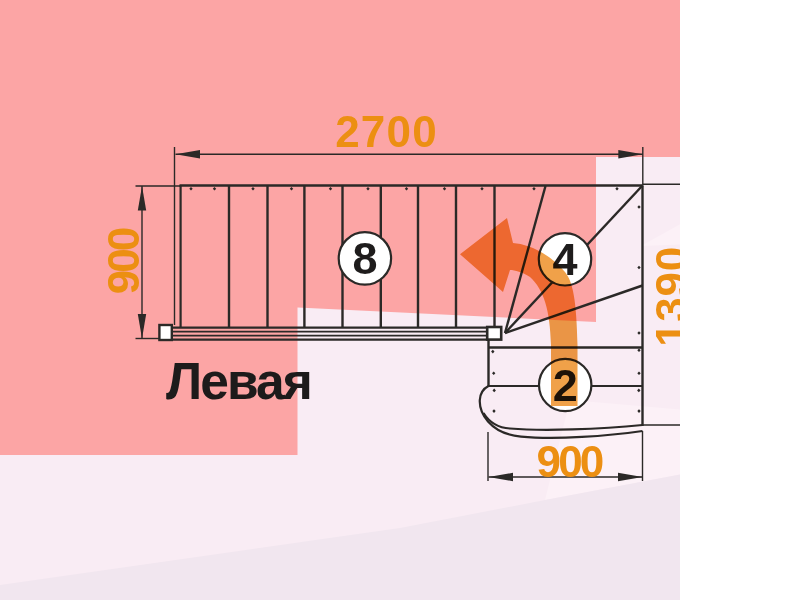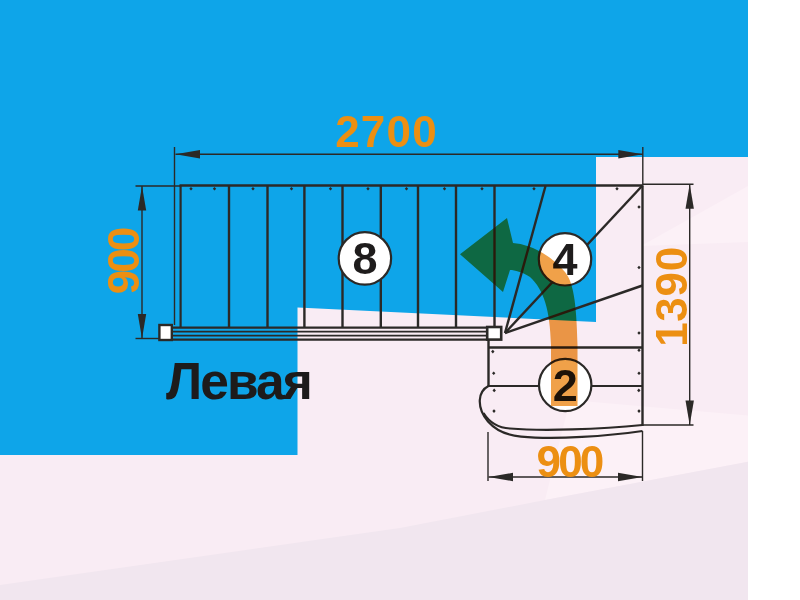--- a/index.html
+++ b/index.html
@@ -1,16 +1,16 @@
 <!DOCTYPE html>
 <html><head>
 <meta charset="utf-8">
 <style>
   html,body{margin:0;padding:0;}
-  #page{width:748px;height:600px;position:relative;background:#0ea5e9;overflow:hidden;
+  #page{width:680px;height:600px;position:relative;background:#fca5a5;overflow:hidden;
         font-family:"Liberation Sans", sans-serif;}
 </style>
 </head>
 <body>
 <div id="page">
 <svg width="800" height="600" viewBox="0 0 800 600">
 
   <polygon points="0,455 297.5,455 297.5,307.5 596,322 596,157 800,157 800,600 0,600" fill="#f9ecf4"></polygon>
   <polygon points="641,246 800,157 800,240" fill="#fcf1f7"></polygon>
   <polygon points="570,400 800,420 800,452 545,500" fill="#fcf1f7"></polygon>

